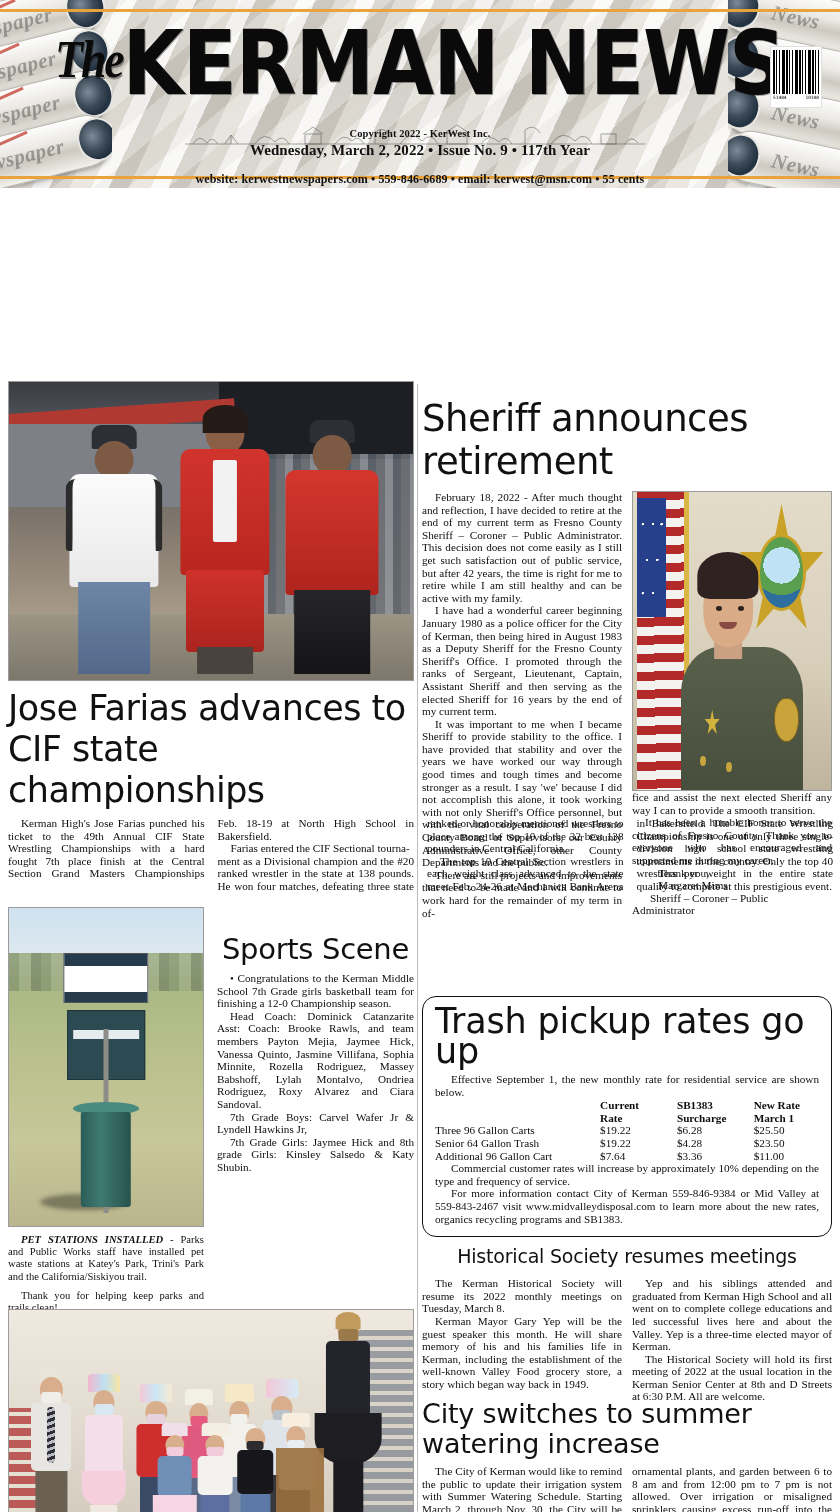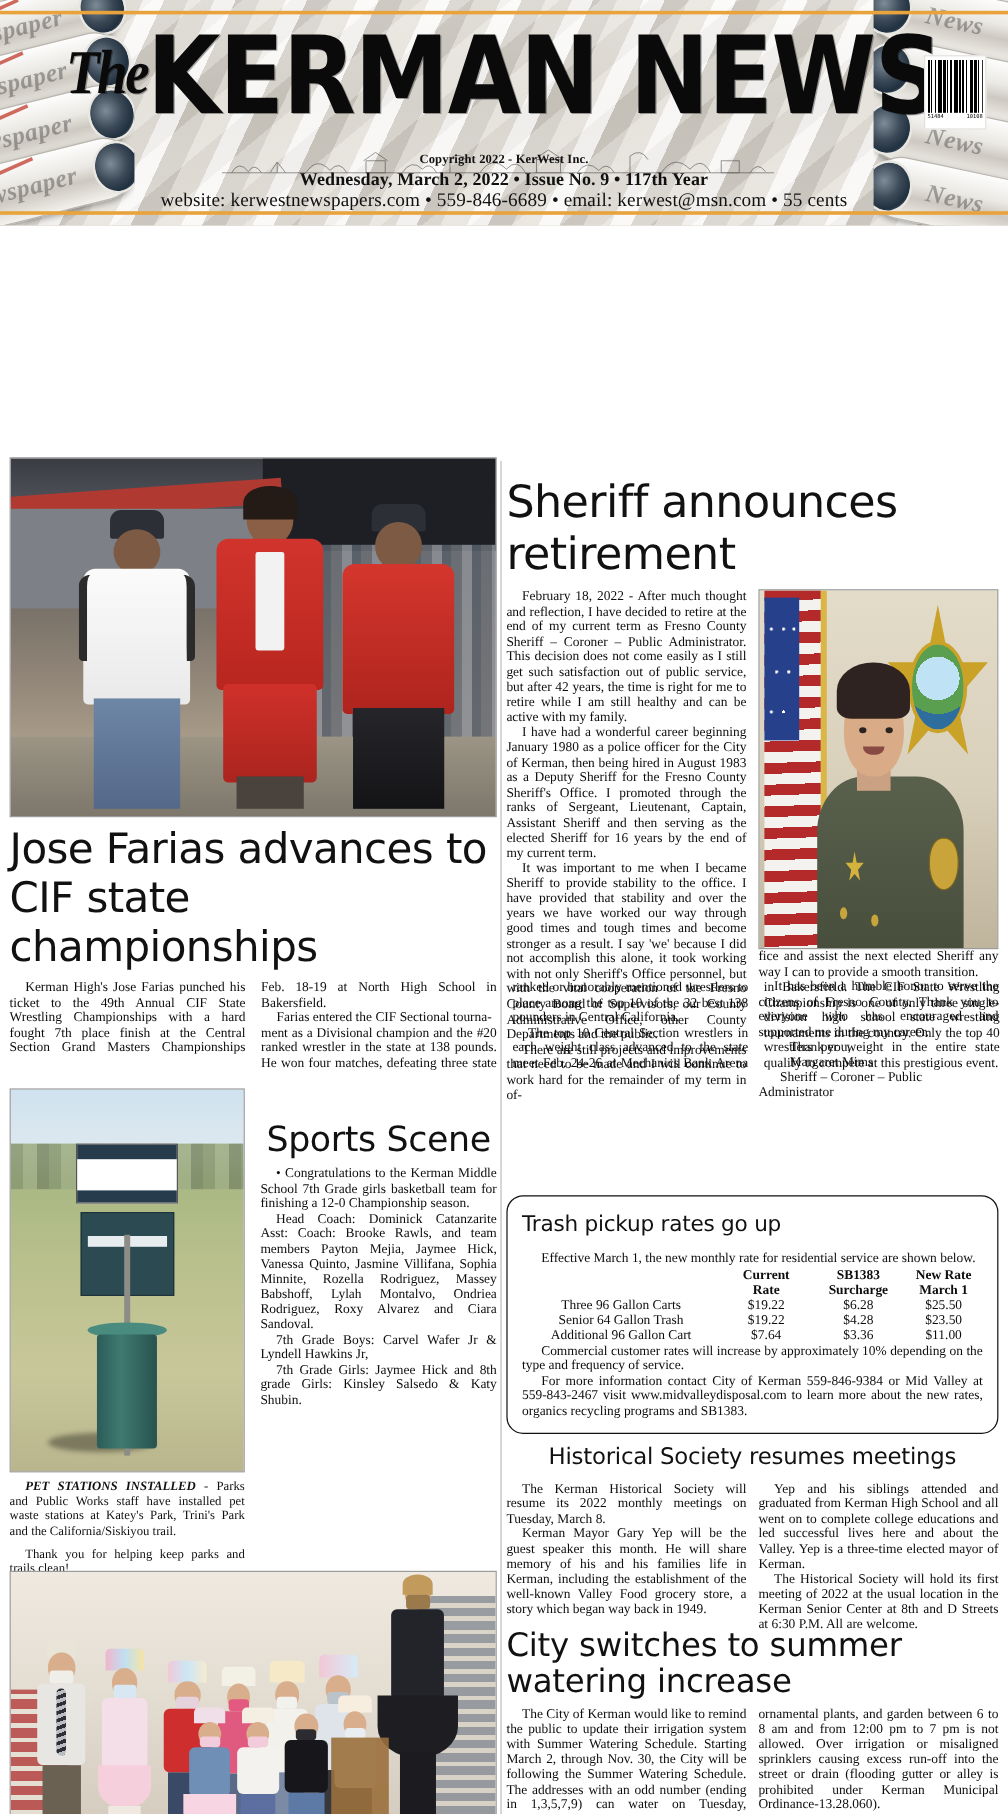--- a/index.html
+++ b/index.html
@@ -84,21 +84,21 @@
     opacity:.55;
   }
   .masthead-info {
     position:absolute; left:0; right:0; top:128px;
     text-align:center;
     color:#111;
     font-family:"Liberation Serif", serif;
   }
   .mi-copy { font-size:10.5px; font-weight:bold; letter-spacing:.1px; }
   .mi-date { font-size:15px; font-weight:bold; margin-top:3px; letter-spacing:.1px; }
-  .mi-web  { font-size:16px; font-weight:normal; margin-top:0; letter-spacing:.1px; }
+  .mi-web  { font-size:12px; font-weight:bold; margin-top:13px; letter-spacing:.1px; }
 
   .barcode {
     position:absolute; right:18px; top:46px;
     width:52px; height:62px;
     background:#fff; padding:3px 2px 1px 2px;
     border:1px solid #e2e0dc;
   }
   .barcode .bars {
     width:100%; height:44px;
     background:
@@ -160,21 +160,21 @@
 
   
   .boxed {
     border:1.6px solid #111; border-radius:14px;
     padding:9px 12px 11px 12px;
   }
   .rate-table { width:100%; border-collapse:collapse; margin-top:1px;}
   .rate-table th, .rate-table td {
     font-family:"Liberation Serif", serif;
     font-size:11.2px; line-height:12.6px;
-    text-align:center; padding:0; vertical-align:top; color:#0d0d0d;
+    text-align:left; padding:0; vertical-align:top; color:#0d0d0d;
   }
   .rate-table th { font-weight:bold; }
   .rate-table .c-label { width:43%; padding-left:8px; }
   .rate-table .c-a { width:20%; }
   .rate-table .c-b { width:20%; }
   .rate-table .c-c { width:17%; }
 
   
   .ph-wrestle { height:300px; background:
       linear-gradient(180deg,#3a3c42 0%,#55585f 16%,#6f6a63 34%,#8d8275 58%,#a79a88 78%,#8b7f70 100%); }
@@ -550,22 +550,22 @@
           <p class="bt noind" style="margin-top:0;">fice and assist the next elected Sheriff any way I can to provide a smooth transition.</p>
           <p class="bt">It has been a humble honor to serve the citizens of Fresno County. Thank you to everyone who has encouraged and supported me during my career.</p>
           <p class="bt sig">Thank you,</p>
           <p class="bt sig">Margaret Mims</p>
           <p class="bt sig" style="text-indent:18px;">Sheriff – Coroner – Public Administrator</p>
         </div>
         <div style="height:495px;"></div>
       </div>
 
       <div class="boxed" style="margin-top:10px;">
-        <h1 class="head head-md" style="font-size:18px; line-height:30px; margin-bottom:7px;">Trash pickup rates go up</h1>
-        <p class="bt" style="text-indent:16px;">Effective March 1, the new monthly rate for residential service are shown below.</p>
+        <h1 class="head head-md" style="font-size:35px; line-height:30px; margin-bottom:7px;">Trash pickup rates go up</h1>
+        <p class="bt" style="text-indent:16px;">Effective September 1, the new monthly rate for residential service are shown below.</p>
         <table class="rate-table">
           <thead>
             <tr>
               <th class="c-label"></th>
               <th class="c-a">Current</th>
               <th class="c-b">SB1383</th>
               <th class="c-c">New Rate</th>
             </tr>
             <tr>
               <th class="c-label"></th>

